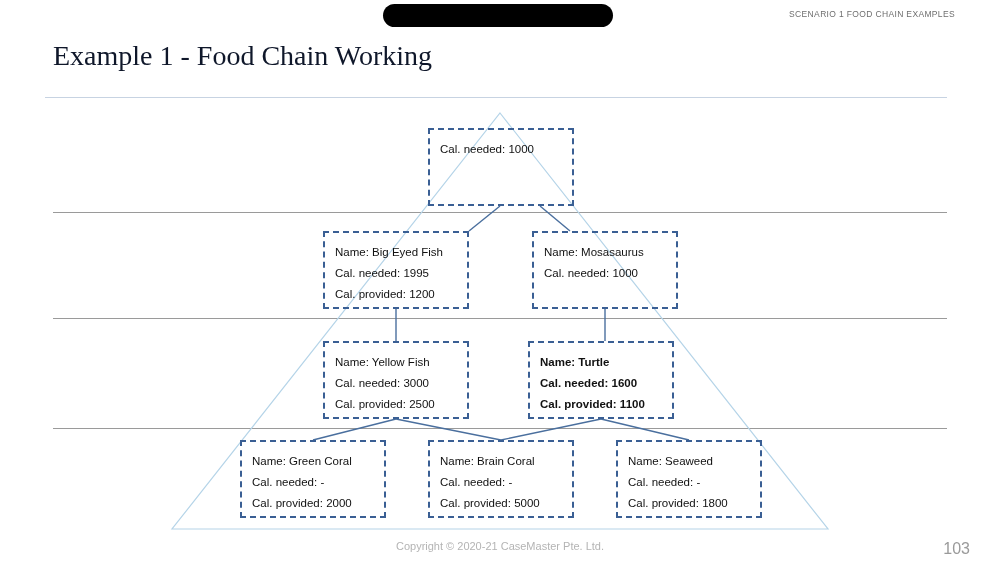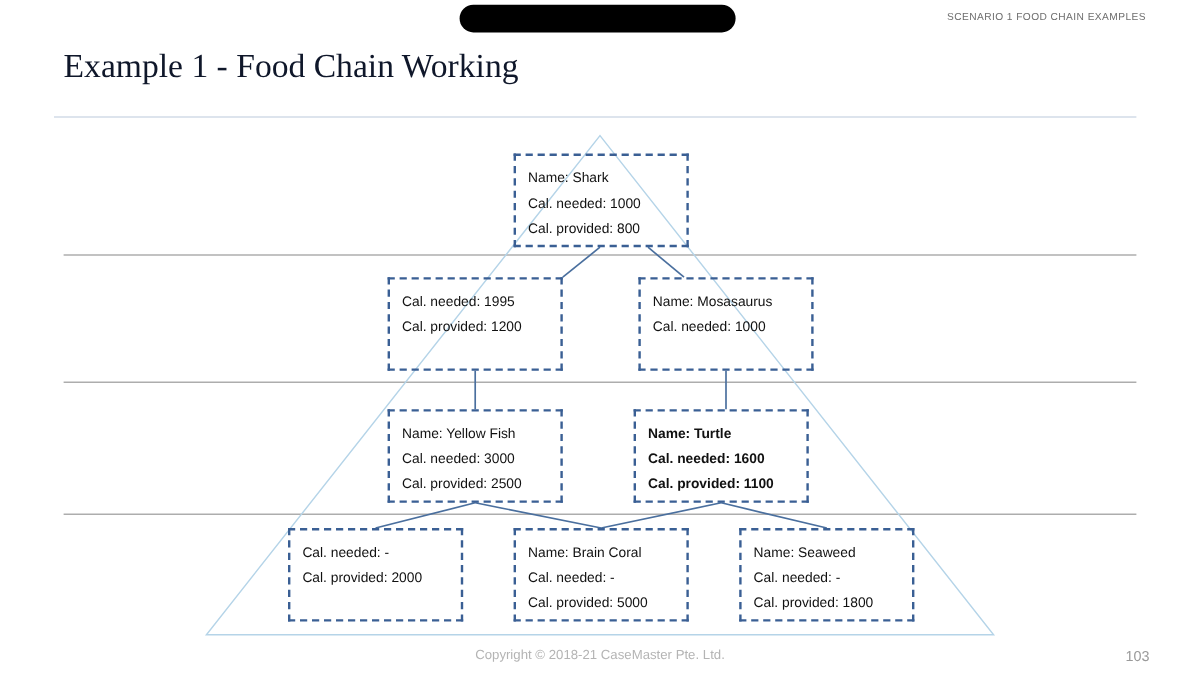--- a/index.html
+++ b/index.html
@@ -112,23 +112,23 @@
     position: absolute;
     left: 0;
     right: 0;
     top: 540px;
     text-align: center;
     font-size: 11px;
     color: #b4b4b4;
   }
   .footer-page {
     position: absolute;
-    right: 42px;
+    right: 30px;
     top: 540px;
-    font-size: 12px;
+    font-size: 16px;
     color: #9a9a9a;
   }
 </style>
 </head>
 <body>
 
 <div class="slide">
 
   <div class="redaction-bar"></div>
   <div class="header-eyebrow">SCENARIO 1 FOOD CHAIN EXAMPLES</div>
@@ -151,26 +151,25 @@
     <path d="M 396 341 L 396 309" fill="none" stroke="#4a6f9e" stroke-width="1.4"></path>
     <path d="M 605 341 L 605 309" fill="none" stroke="#4a6f9e" stroke-width="1.4"></path>
 
     <path d="M 313 440 L 396 419" fill="none" stroke="#4a6f9e" stroke-width="1.4"></path>
     <path d="M 501 440 L 396 419" fill="none" stroke="#4a6f9e" stroke-width="1.4"></path>
     <path d="M 501 440 L 601 419" fill="none" stroke="#4a6f9e" stroke-width="1.4"></path>
     <path d="M 689 440 L 601 419" fill="none" stroke="#4a6f9e" stroke-width="1.4"></path>
   </svg>
 
   <div class="node shark">
-    <div class="line">Name: Shark</div>
     <div class="line">Cal. needed: 1000</div>
-    <div class="line">Cal. provided: 800</div>
   </div>
 
   <div class="node big-eyed-fish">
+    <div class="line">Name: Big Eyed Fish</div>
     <div class="line">Cal. needed: 1995</div>
     <div class="line">Cal. provided: 1200</div>
   </div>
 
   <div class="node mosasaurus">
     <div class="line">Name: Mosasaurus</div>
     <div class="line">Cal. needed: 1000</div>
   </div>
 
   <div class="node yellow-fish">
@@ -179,32 +178,33 @@
     <div class="line">Cal. provided: 2500</div>
   </div>
 
   <div class="node turtle">
     <div class="line">Name: Turtle</div>
     <div class="line">Cal. needed: 1600</div>
     <div class="line">Cal. provided: 1100</div>
   </div>
 
   <div class="node green-coral">
+    <div class="line">Name: Green Coral</div>
     <div class="line">Cal. needed: -</div>
     <div class="line">Cal. provided: 2000</div>
   </div>
 
   <div class="node brain-coral">
     <div class="line">Name: Brain Coral</div>
     <div class="line">Cal. needed: -</div>
     <div class="line">Cal. provided: 5000</div>
   </div>
 
   <div class="node seaweed">
     <div class="line">Name: Seaweed</div>
     <div class="line">Cal. needed: -</div>
     <div class="line">Cal. provided: 1800</div>
   </div>
 
-  <div class="footer-copyright">Copyright © 2018-21 CaseMaster Pte. Ltd.</div>
+  <div class="footer-copyright">Copyright © 2020-21 CaseMaster Pte. Ltd.</div>
   <div class="footer-page">103</div>
 
 </div>
 
 </body></html>

